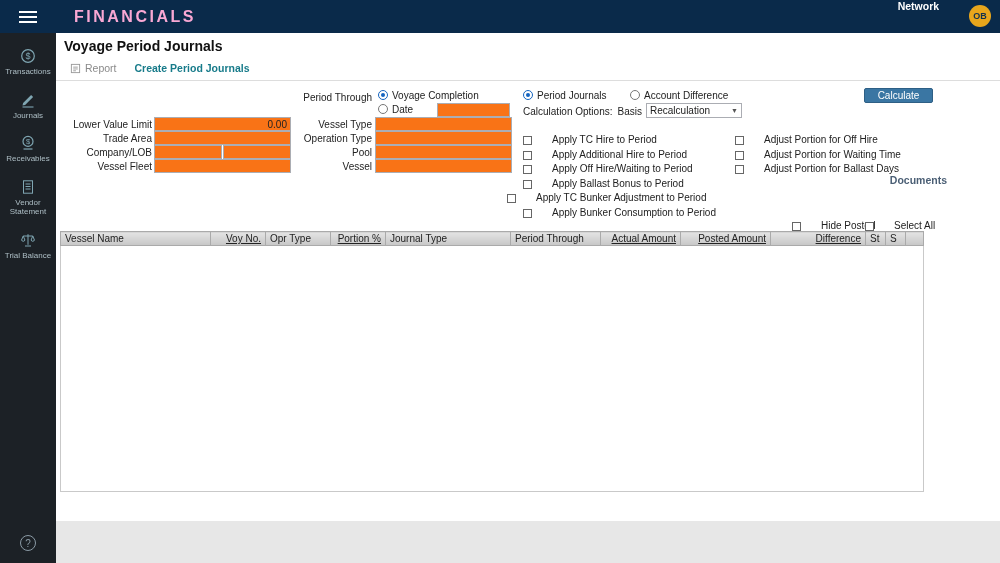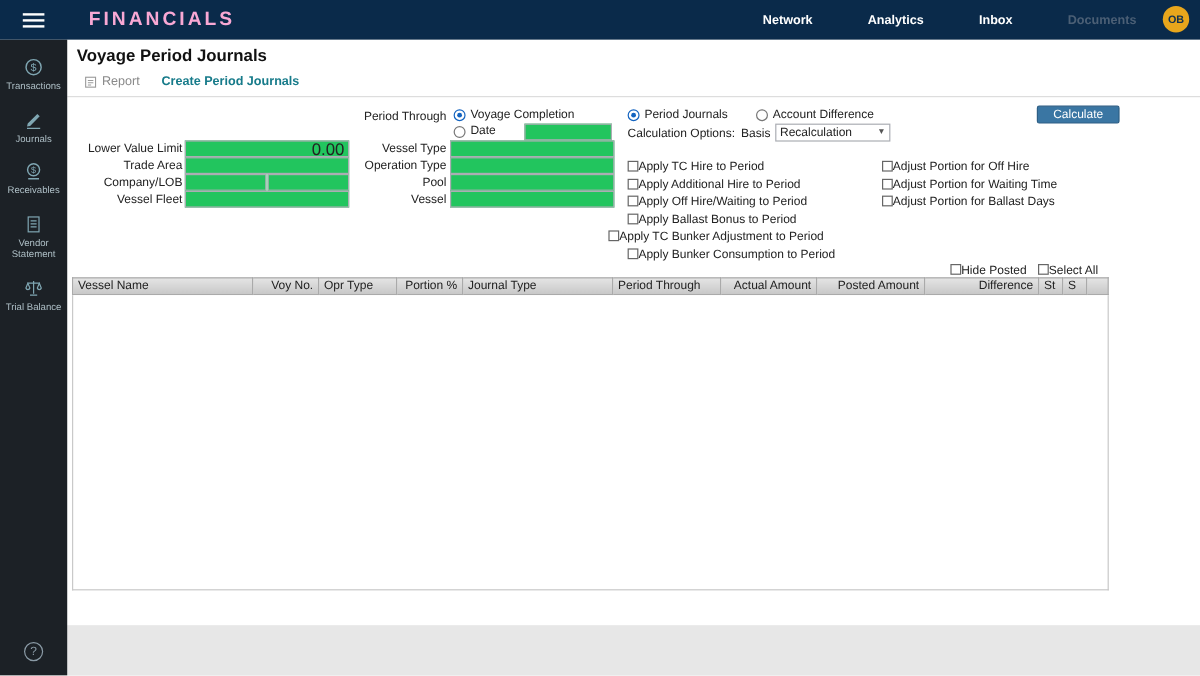--- a/index.html
+++ b/index.html
@@ -21,21 +21,21 @@
   }
   .hamburger {
     width:56px; height:33px; display:flex; align-items:center; justify-content:center;
     cursor:pointer; flex:0 0 56px;
   }
   .hamburger .bars { width:18px; }
   .hamburger .bars i { display:block; height:2px; background:#fff; margin:3px 0; }
   .brand {
     color:#f9a8d4; font-weight:bold; font-size:16px; letter-spacing:2.5px; margin-left:18px;
   }
-  .topnav { position:absolute; right:53px; top:0; height:33px; display:flex; align-items:center; gap:46px; }
+  .topnav { position:absolute; right:53px; top:0; height:33px; display:flex; align-items:center; gap:46px;flex-direction:column; }
   .topnav .navitem { color:#fff; font-size:10.5px; font-weight:bold; cursor:pointer; }
   .topnav .navitem.disabled { color:#4b5f75; cursor:default; }
   .avatar {
     position:absolute; right:9px; top:5px; width:22px; height:22px; border-radius:50%;
     background:var(--avatar_bg,#e8a61c); color:#12314f; font-weight:bold; font-size:9px;
     display:flex; align-items:center; justify-content:center; cursor:pointer;
   }
 
   
   .sidebar {
@@ -62,38 +62,38 @@
   }
   .page-title { position:absolute; left:8px; top:5px; font-size:14px; font-weight:bold; color:#111; }
   .tabs { position:absolute; left:14px; top:29px; display:flex; align-items:center; gap:18px; }
   .tab-report { color:#8a8a8a; display:flex; align-items:center; gap:4px; font-size:10.5px; cursor:pointer; }
   .tab-create { color:var(--accent,#177b8a); font-weight:bold; font-size:10.5px; cursor:pointer; }
   .tabs-divider { position:absolute; left:0; top:47px; width:944px; border-top:1px solid #ddd; }
 
   
   .flabel { position:absolute; text-align:right; font-size:10px; color:#222; line-height:12px; white-space:nowrap; }
   .inp {
-    position:absolute; height:14px; border:1px solid #abadb3; background:#22c55e;
-    font-family:inherit; font-size:14px; padding:0 3px; color:#222;
+    position:absolute; height:14px; border:1px solid #abadb3; background:#f97316;
+    font-family:inherit; font-size:10px; padding:0 3px; color:#222;
   }
   .inp.num { text-align:right; }
 
-  .radio-row { position:absolute; display:flex; align-items:flex-end; gap:4px; cursor:pointer; }
+  .radio-row { position:absolute; display:flex; align-items:flex-start; gap:4px; cursor:pointer; }
   .radio {
     position:relative; width:10px; height:10px; border:1px solid #777; border-radius:50%;
     background:#fff; flex:0 0 10px;
   }
   .radio.checked { border-color:#1464c0; }
   .radio.checked::after {
     content:""; position:absolute; left:2px; top:2px; width:4px; height:4px;
     border-radius:50%; background:#1464c0;
   }
   .rlabel { font-size:10px; color:#222; }
 
-  .chk { position:absolute; display:flex; align-items:flex-start; gap:0; cursor:pointer; white-space:nowrap; }
+  .chk { position:absolute; display:flex; align-items:flex-end; gap:20px; cursor:pointer; white-space:nowrap; }
   .chk .box { width:9px; height:9px; border:1px solid #666; background:#fff; flex:0 0 9px; }
   .chk .txt { font-size:10px; color:#222; }
 
   .calc-btn {
     position:absolute; left:808px; top:55px; width:69px; height:15px;
     background:var(--calculate_bg,#3a76a3); color:#fff; font-size:10px;
     border:1px solid #2e5f85; border-radius:2px; text-align:center; line-height:13px;
     cursor:pointer;
   }
   .basis-box {
@@ -107,21 +107,21 @@
   .grid { position:absolute; left:4px; top:198px; width:962px; }
   .grid table { width:864px; border-collapse:collapse; table-layout:fixed; }
   .grid th {
     background:linear-gradient(#e3e3e3,#c7c7c7);
     border:1px solid #aaa; border-left:none;
     font-size:10px; font-weight:normal; color:#222;
     padding:1px 4px; height:14px; text-align:left;
     white-space:nowrap; overflow:hidden; cursor:pointer;
   }
   .grid th:first-child { border-left:1px solid #aaa; }
-  .grid th.num { text-align:right; }
+  .grid th.num { text-align:right;text-decoration:underline; }
   .grid-body { width:864px; height:246px; background:#fff; border:1px solid #c9c9c9; border-top:none; }
 </style>
 </head>
 <body>
 
 <div class="app">
 
   <header class="topbar">
     <div class="hamburger">
       <span class="bars">

